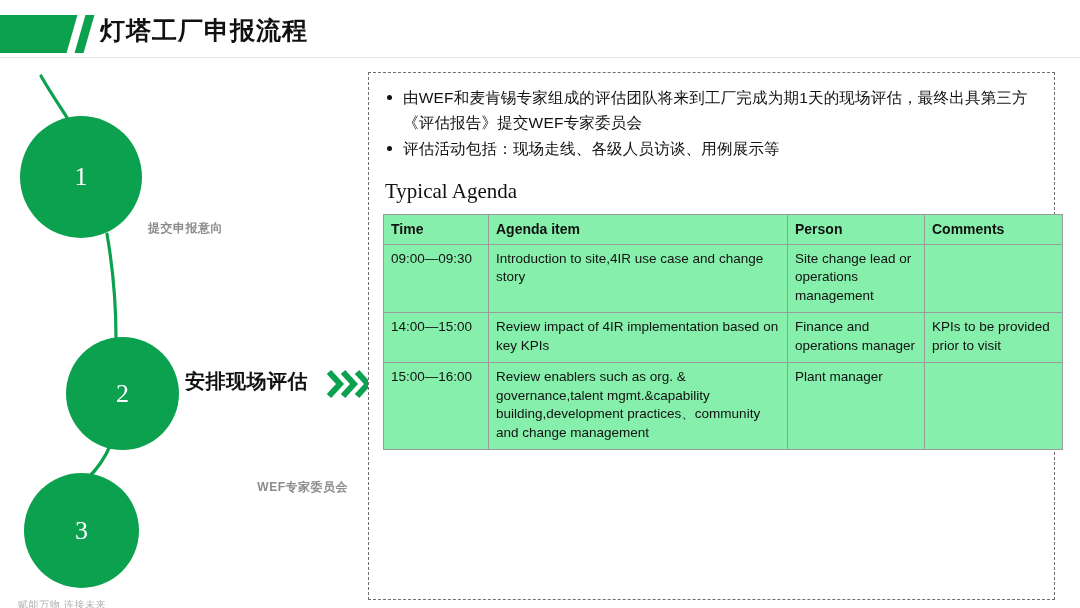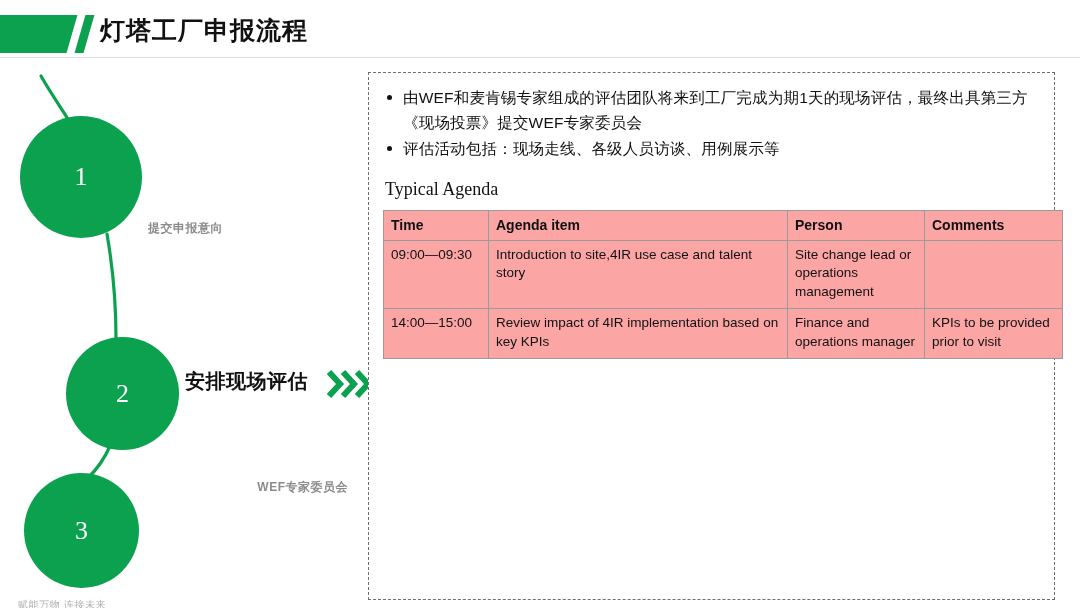--- a/index.html
+++ b/index.html
@@ -132,34 +132,34 @@
     position: absolute;
     left: 2px; top: 10px;
     width: 5px; height: 5px;
     border-radius: 50%;
     background: #111111;
   }
 
   #agenda-heading {
     margin: 18px 0 10px 6px;
     font-family: "Liberation Serif", serif;
-    font-size: 18px;
+    font-size: 21px;
     color: #111111;
   }
 
   
   #agenda-table {
     width: 679px;
     border-collapse: collapse;
     table-layout: fixed;
     margin-left: 4px;
   }
   #agenda-table th, #agenda-table td {
     border: 1px solid #9a9a9a;
-    background: #fca5a5;
+    background: #86efac;
     vertical-align: top;
     text-align: left;
     padding: 5px 7px 7px 7px;
     font-size: 13.5px;
     line-height: 18.5px;
     color: #111111;
   }
   #agenda-table th {
     font-weight: bold;
     font-size: 14px;
@@ -213,21 +213,21 @@
     <div class="step-label" id="label-3">
       <div>WEF专家委员会</div>
     </div>
   </div>
 
   <div id="footer">赋能万物  连接未来</div>
 
   <div id="panel">
 
     <ul id="bullets">
-      <li>由WEF和麦肯锡专家组成的评估团队将来到工厂完成为期1天的现场评估，最终出具第三方《现场投票》提交WEF专家委员会</li>
+      <li>由WEF和麦肯锡专家组成的评估团队将来到工厂完成为期1天的现场评估，最终出具第三方《评估报告》提交WEF专家委员会</li>
       <li>评估活动包括：现场走线、各级人员访谈、用例展示等</li>
     </ul>
 
     <div id="agenda-heading">Typical Agenda</div>
 
     <table id="agenda-table">
       <colgroup>
         <col class="col-time">
           <col class="col-agenda">
           <col class="col-person">
@@ -237,27 +237,33 @@
         <tr>
           <th>Time</th>
           <th>Agenda item</th>
           <th>Person</th>
           <th>Comments</th>
         </tr>
       </thead>
       <tbody>
         <tr>
           <td>09:00—09:30</td>
-          <td>Introduction to site,4IR use case and talent story</td>
+          <td>Introduction to site,4IR use case and change story</td>
           <td>Site change lead or operations management</td>
           <td></td>
         </tr>
         <tr>
           <td>14:00—15:00</td>
           <td>Review impact of 4IR implementation based on key KPIs</td>
           <td>Finance and operations manager</td>
           <td>KPIs to be provided prior to visit</td>
         </tr>
+        <tr>
+          <td>15:00—16:00</td>
+          <td>Review enablers such as org. &amp; governance,talent mgmt.&amp;capability building,development practices、community and change management</td>
+          <td>Plant manager</td>
+          <td></td>
+        </tr>
       </tbody>
     </table>
   </div>
 
 </div>
 
 </body></html>

